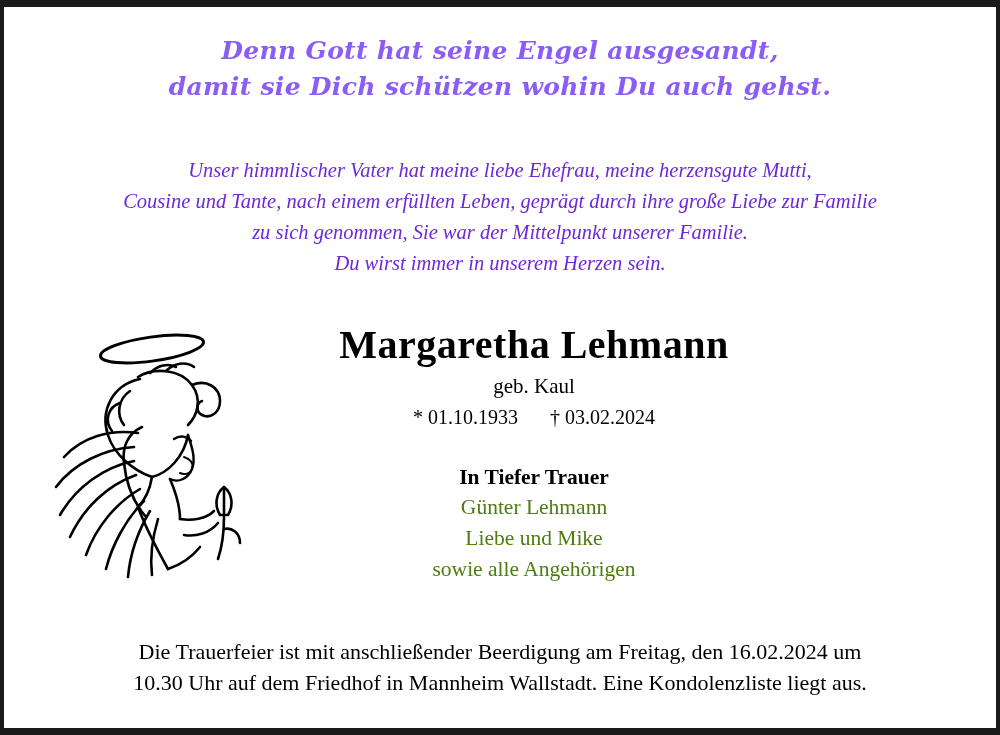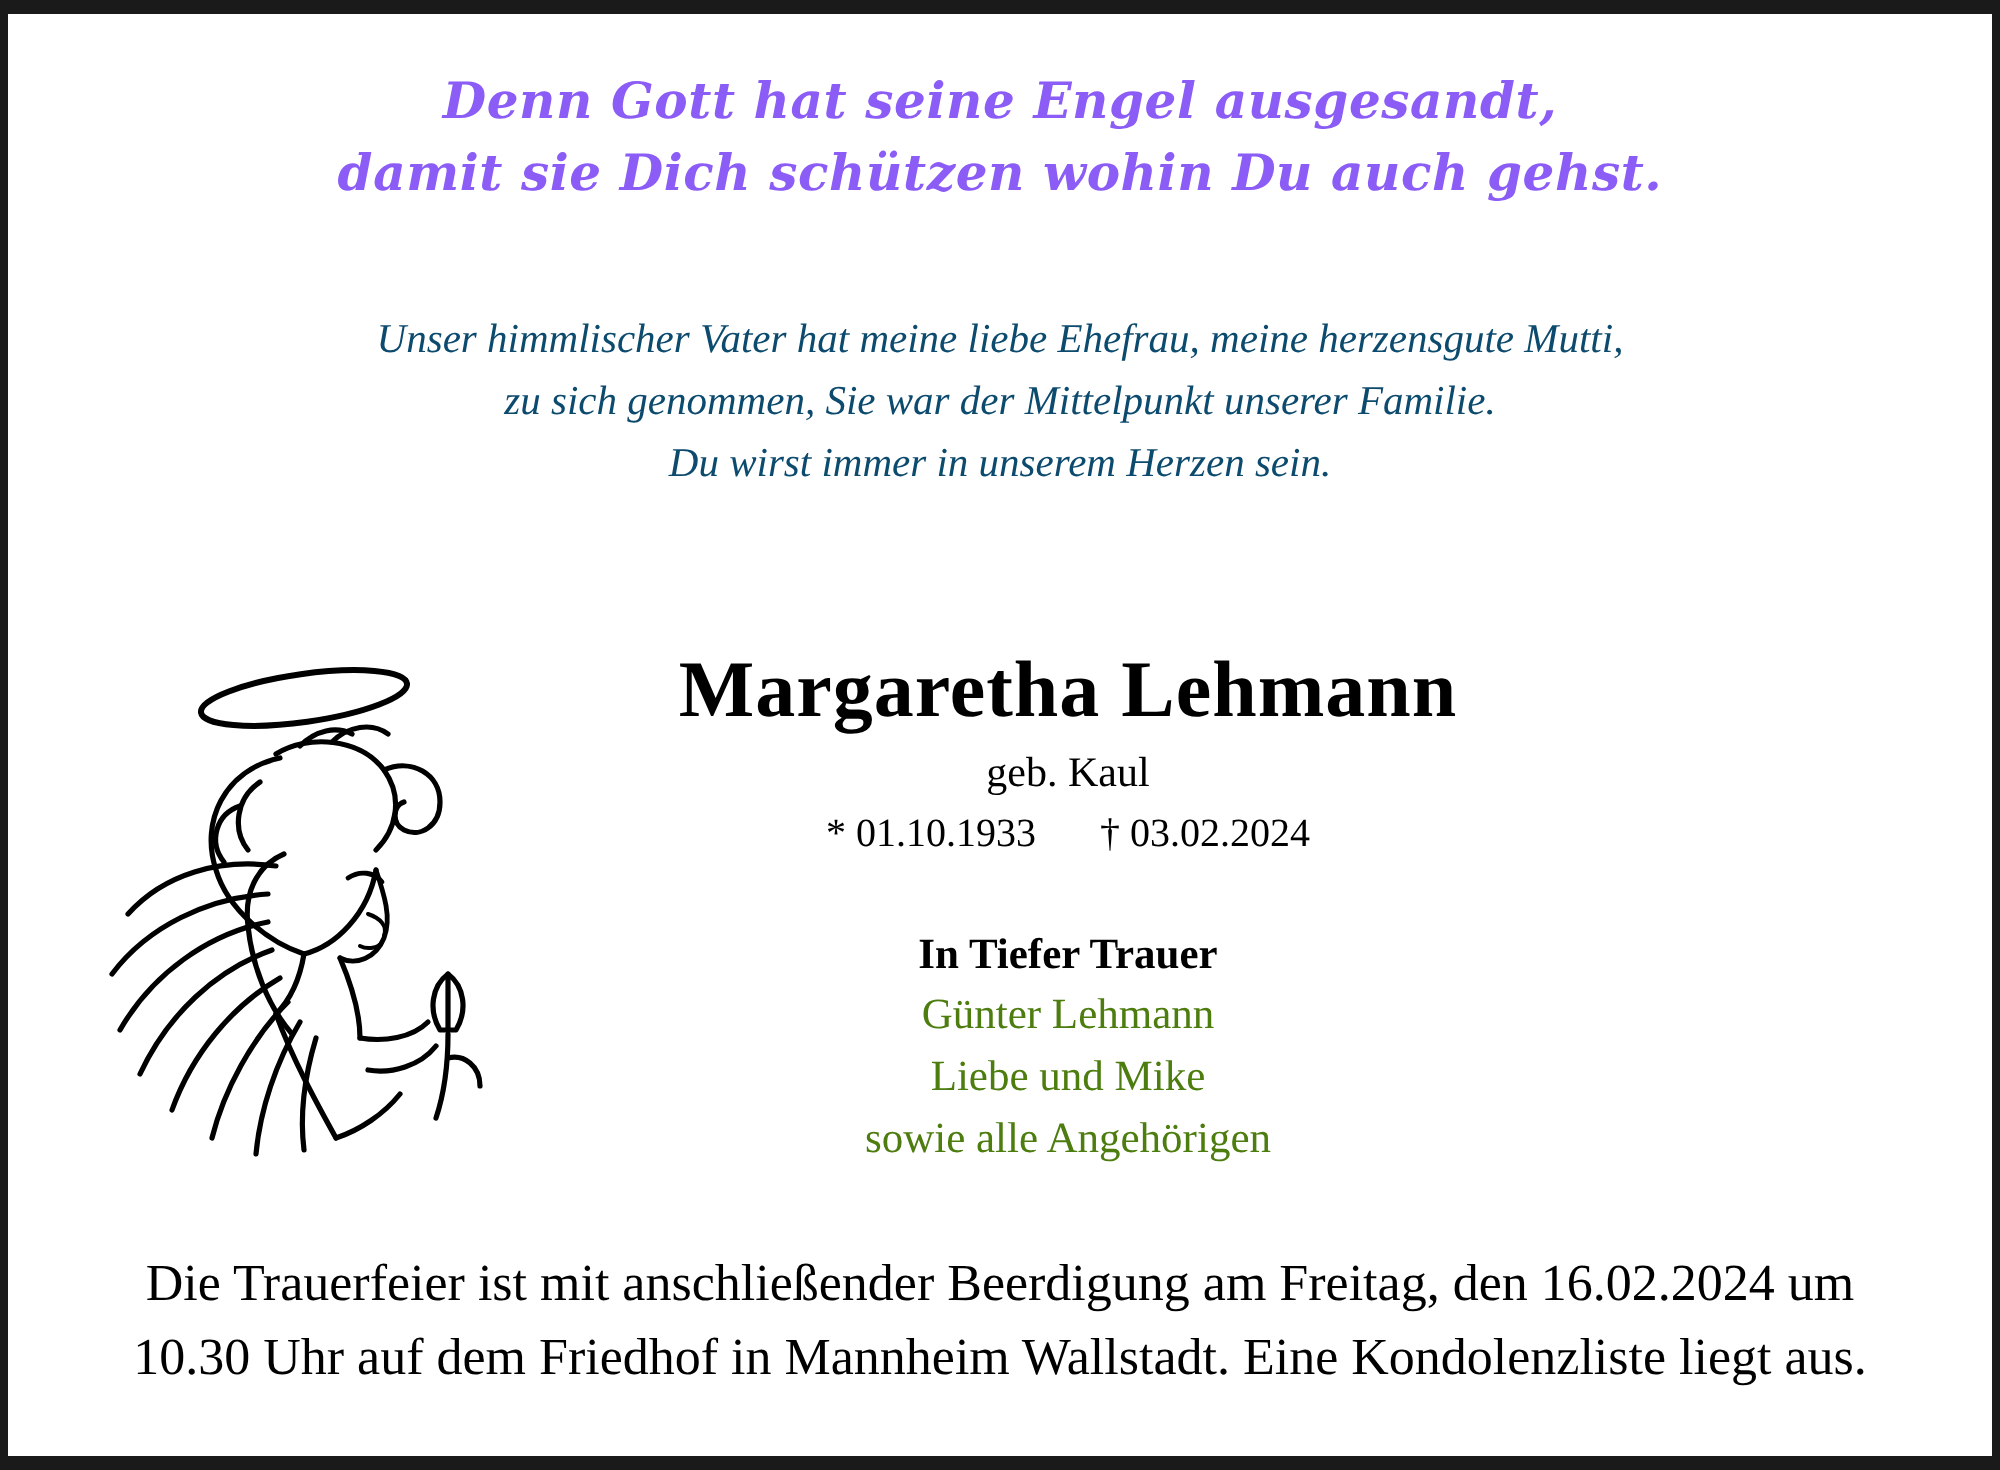--- a/index.html
+++ b/index.html
@@ -52,21 +52,21 @@
   .dedication {
     position: absolute;
     top: 148px;
     left: 0;
     width: 100%;
     text-align: center;
     font-family: "Liberation Serif", serif;
     font-style: italic;
     font-size: 20.5px;
     line-height: 1.52;
-    color: #0c4a6e;
+    color: #6d28d9;
   }
   .dedication .dline { display: block; white-space: nowrap; }
 
   
   .angel {
     position: absolute;
     left: 30px;
     top: 300px;
     width: 250px;
     height: 290px;
@@ -128,40 +128,41 @@
   }
 
   
   .footer {
     position: absolute;
     bottom: 30px;
     left: 0;
     width: 100%;
     text-align: center;
     font-family: "Liberation Serif", serif;
-    font-size: 26px;
+    font-size: 22px;
     line-height: 1.42;
     color: #000000;
     margin-top: 28px;
   }
   .footer .fline { display: block; white-space: nowrap; }
 </style>
 </head>
 <body>
 
 <div class="obituary">
   <div class="inner">
 
     <div class="verse">
       <span class="vline">Denn Gott hat seine Engel ausgesandt,</span>
       <span class="vline">damit sie Dich schützen wohin Du auch gehst.</span>
     </div>
 
     <div class="dedication">
       <span class="dline">Unser himmlischer Vater hat meine liebe Ehefrau, meine herzensgute Mutti,</span>
+      <span class="dline">Cousine und Tante, nach einem erfüllten Leben, geprägt durch ihre große Liebe zur Familie</span>
       <span class="dline">zu sich genommen, Sie war der Mittelpunkt unserer Familie.</span>
       <span class="dline">Du wirst immer in unserem Herzen sein.</span>
     </div>
 
     <div class="angel">
       <svg viewBox="0 0 250 290" width="250" height="290" xmlns="http://www.w3.org/2000/svg">
         <g fill="none" stroke="#000000" stroke-width="2.6" stroke-linecap="round" stroke-linejoin="round">
 
           <ellipse cx="118" cy="42" rx="52" ry="12" transform="rotate(-8 118 42)" stroke-width="3"></ellipse>
 

